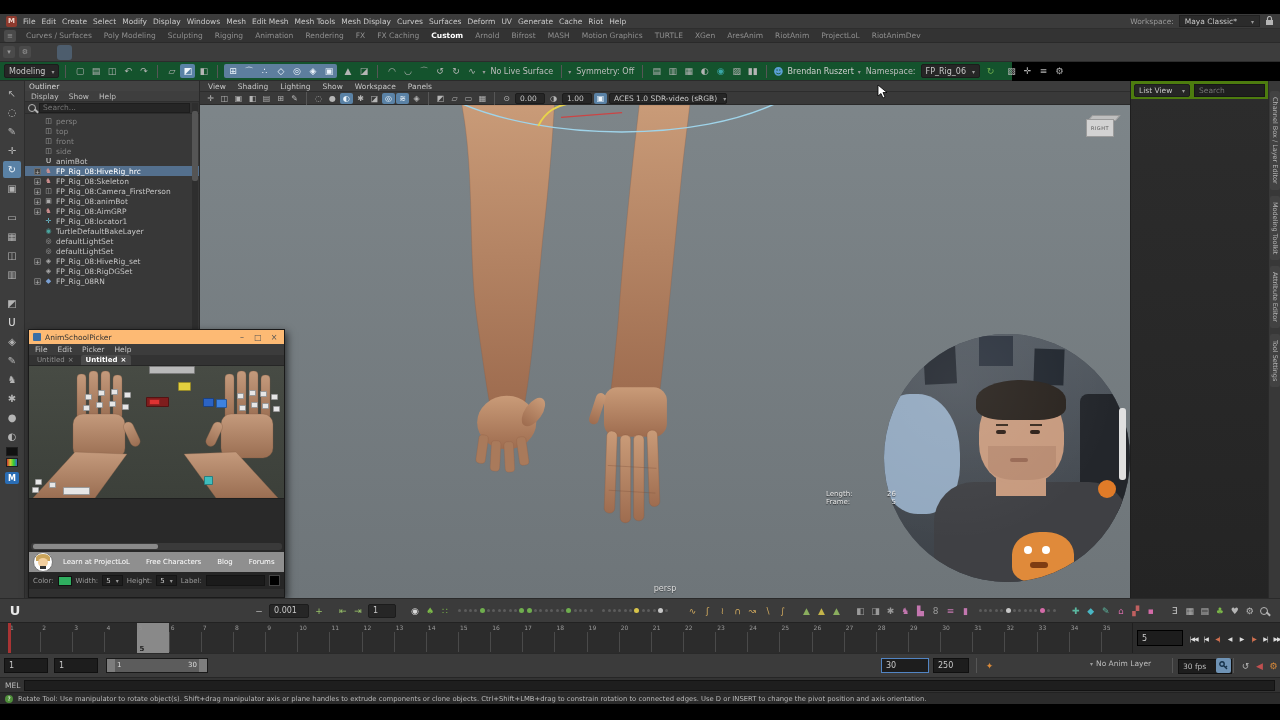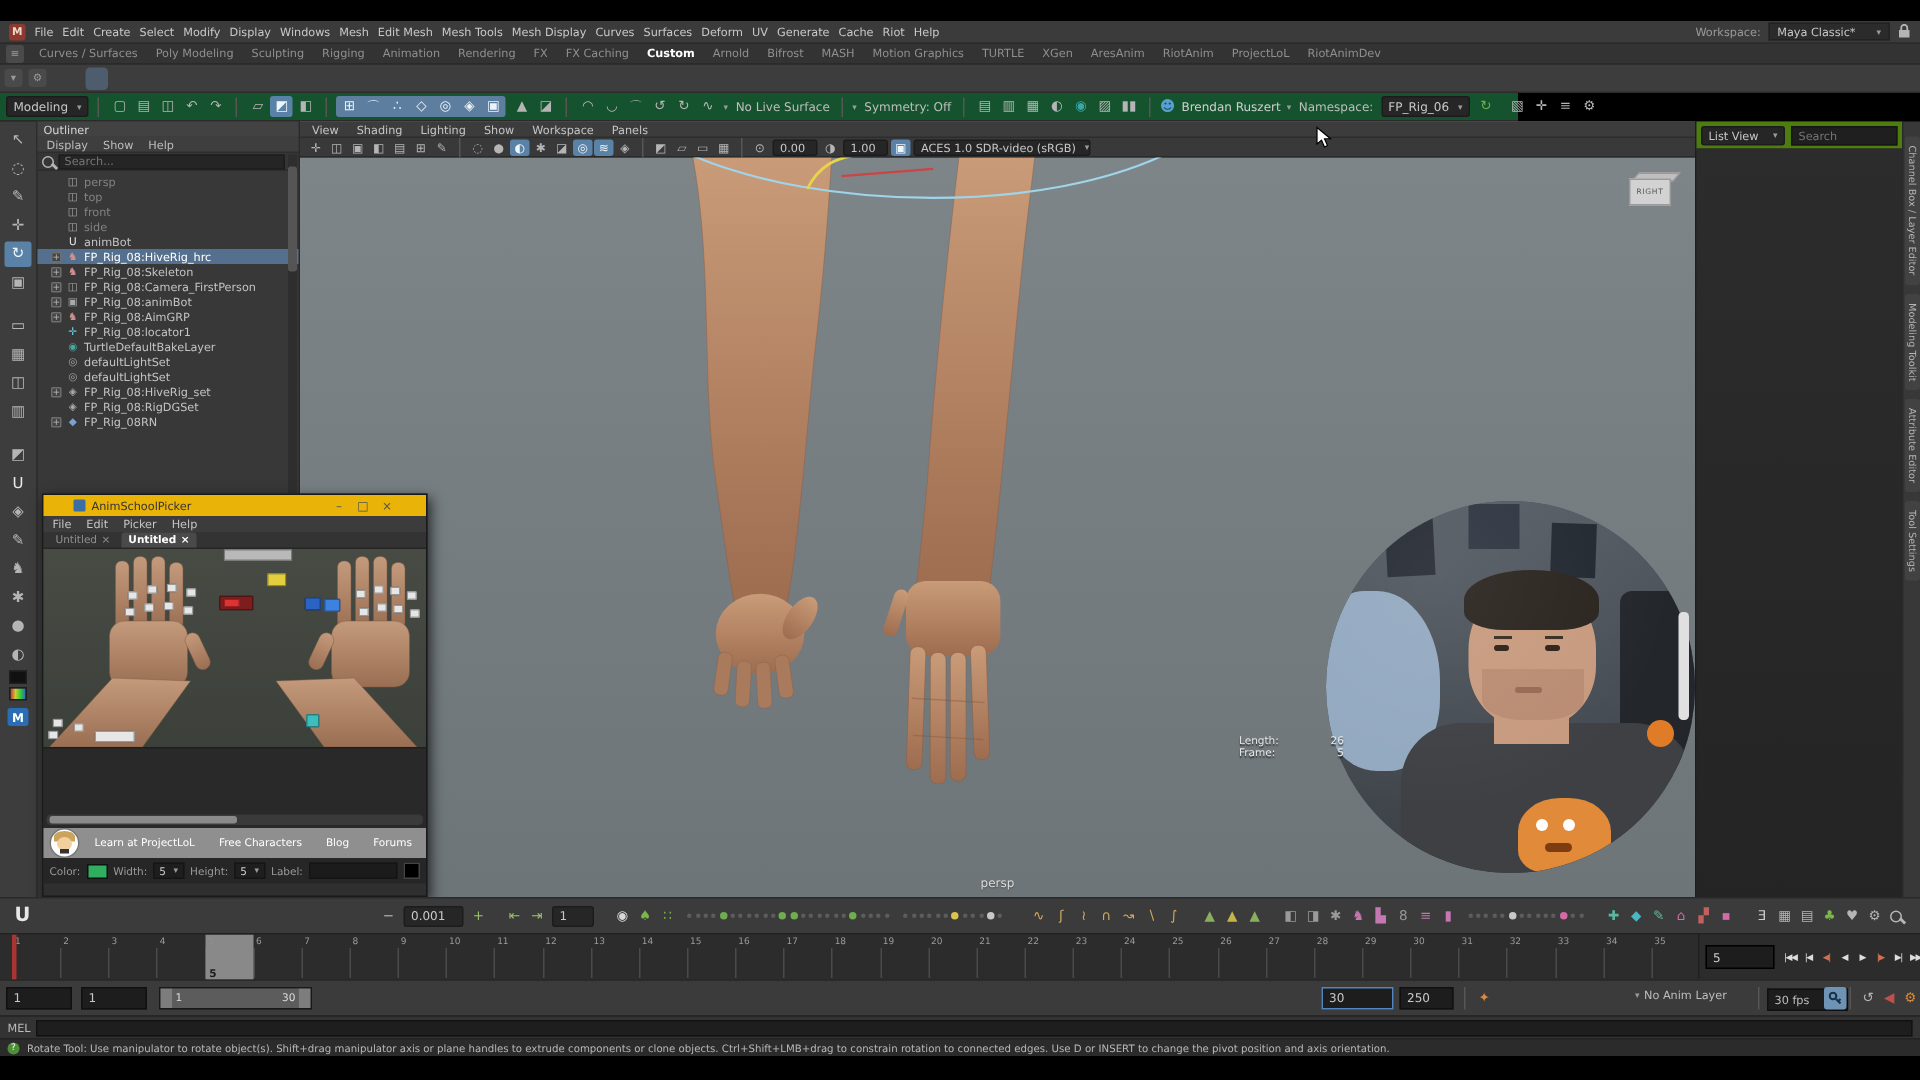--- a/index.html
+++ b/index.html
@@ -72,21 +72,21 @@
   
   #rightpanel{left:1130px;top:81px;width:138px;height:517px;background:#262626;border-left:1px solid #1e1e1e;}
   #rp-top{height:18px;display:flex;align-items:flex-end;gap:4px;padding:2px 3px;background:#4d7c0f;}
   #rp-top .s-dd{height:13px;font-size:7.5px;width:56px;}
   #rp-top input{flex:1;background:#1f1f1f;border:1px solid #161616;height:13px;font-size:7.5px;color:#aaa;padding:0 4px;outline:none;min-width:0;}
   #rp-body{position:absolute;left:0;top:18px;right:0;bottom:0;background:linear-gradient(#2c2c2c,#242424);}
   #righttabs{left:1268px;top:81px;width:12px;height:517px;background:#383838;border-left:1px solid #2a2a2a;display:flex;flex-direction:column;gap:6px;padding-top:10px;align-items:center;}
   .vtab{writing-mode:vertical-rl;font-size:6.5px;color:#b5b5b5;background:#424242;padding:6px 1px;border-radius:2px;white-space:nowrap;}
   
   #picker{left:28px;top:329px;width:257px;height:269px;background:#2f2f2f;border:1px solid #1a1a1a;box-shadow:2px 3px 8px #000a;}
-  #pk-title{height:14px;background:#eab308;display:flex;align-items:center;gap:4px;padding:0 20px;}
+  #pk-title{height:14px;background:#fdba74;display:flex;align-items:center;gap:4px;padding:0 4px;}
   #pk-title .t{font-size:7.5px;color:#333;flex:1;}
   #pk-title .wbtn{font-size:8px;color:#555;width:12px;text-align:center;}
   #pk-ico{width:8px;height:8px;background:#3a6ea5;border-radius:1px;}
   #pk-menus{height:11px;background:#3c3c3c;display:flex;gap:10px;align-items:center;padding:0 6px;font-size:7.5px;color:#c5c5c5;}
   #pk-tabs{height:11px;background:#333;display:flex;align-items:center;gap:2px;padding:0 3px;border-bottom:1px solid #262626;}
   .pk-tab{font-size:7px;color:#909090;display:flex;gap:3px;padding:1px 5px;align-items:center;}
   .pk-tab.on{background:#4a4a4a;color:#fff;font-weight:bold;border-radius:2px 2px 0 0;}
   #pk-canvas{position:relative;height:132px;background:linear-gradient(#474b44,#3c403a);overflow:hidden;}
   .pk-btn{position:absolute;border:1px solid #00000055;border-radius:1px;}
   #pk-lower{height:54px;background:#292929;border-top:1px solid #1f1f1f;position:relative;}

